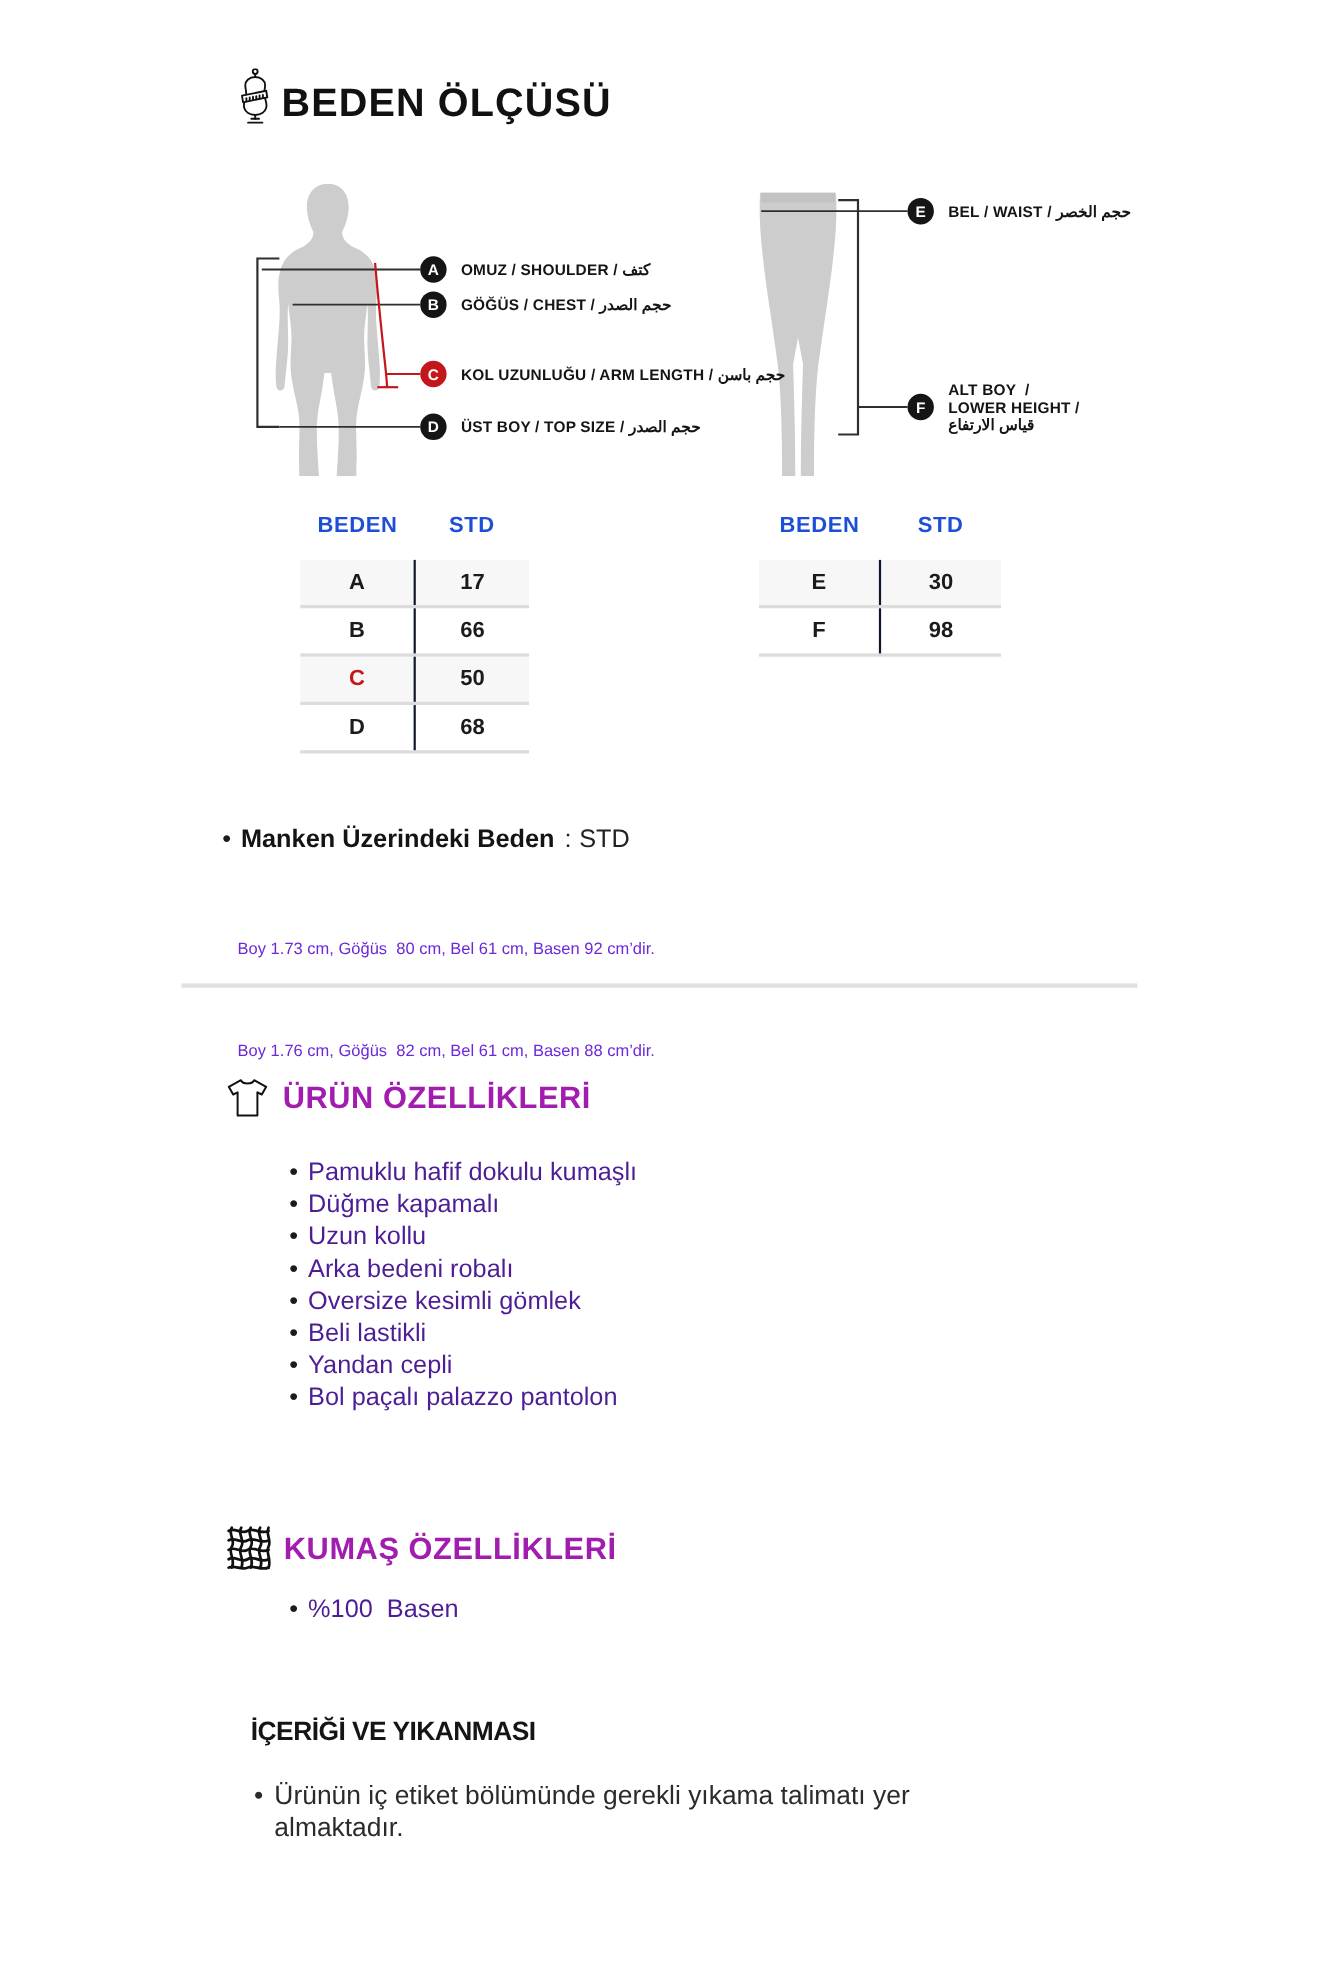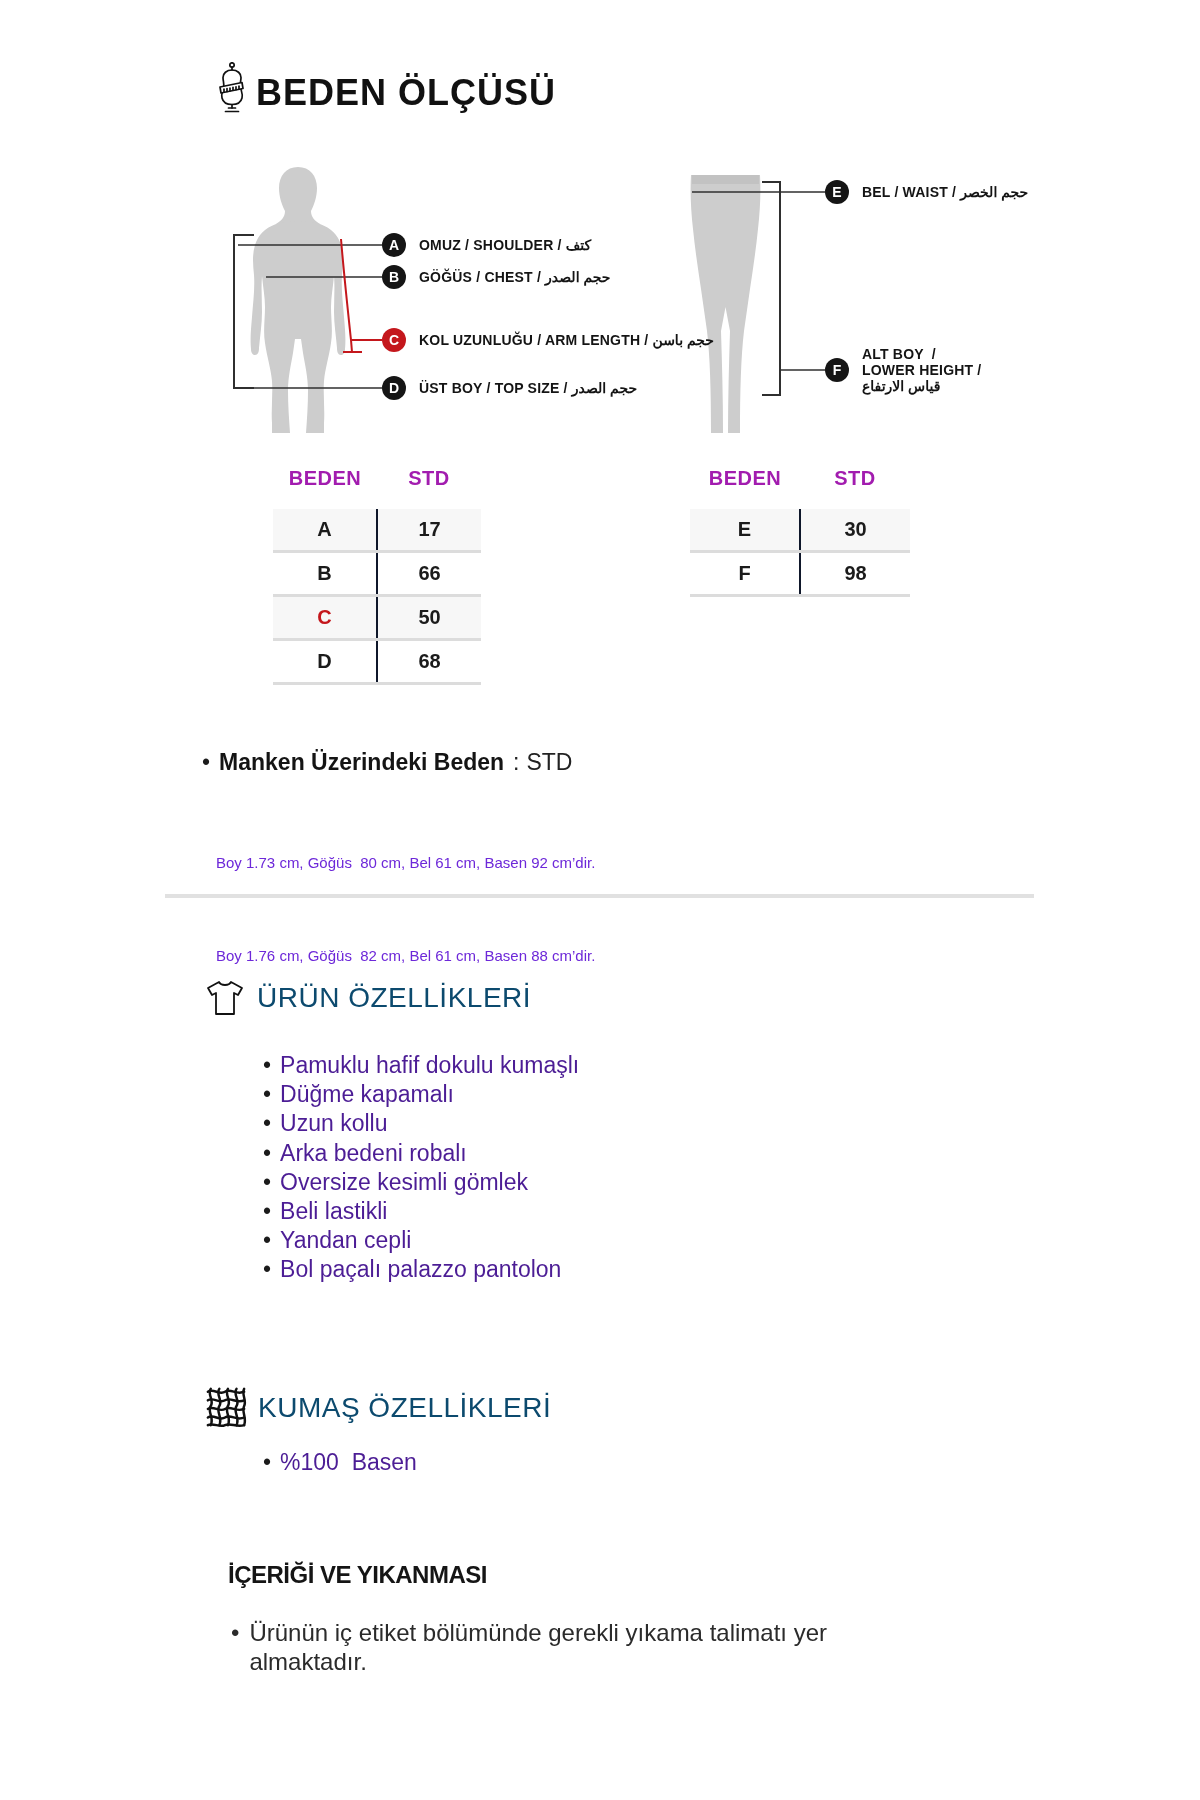--- a/index.html
+++ b/index.html
@@ -14,21 +14,21 @@
   .m-label{display:flex;align-items:center;gap:13px;transform:translateY(-50%);}
   .badge{width:24px;height:24px;border-radius:50%;background:#151515;color:#fff;
          font-weight:700;font-size:14px;display:flex;align-items:center;justify-content:center;flex:0 0 auto;}
   .badge.red{background:#c4171c;}
   .m-text{font-size:14px;font-weight:700;letter-spacing:.2px;color:#141414;white-space:pre;}
   .m-lines{display:flex;flex-direction:column;line-height:16px;}
 
   
   .size-table{position:absolute;}
   .st-head{display:flex;height:28px;align-items:center;}
-  .st-head span{flex:1;text-align:center;font-size:20px;font-weight:700;letter-spacing:.5px;color:#a21caf;}
+  .st-head span{flex:1;text-align:center;font-size:20px;font-weight:700;letter-spacing:.5px;color:#1d4ed8;}
   .st-rows{margin-top:17px;}
   .st-row{display:flex;height:41px;align-items:center;border-bottom:3px solid #dcdcdc;background-clip:padding-box;}
   .st-row.shaded{background:#f7f7f7;background-clip:padding-box;}
   .st-row span{flex:1;text-align:center;font-size:20px;font-weight:600;color:#1b1b1b;}
   .st-row span.st-val{border-left:2px solid #0f172a;align-self:stretch;display:flex;align-items:center;justify-content:center;}
   .st-row span.red-key{color:#c4171c;}
 
   
   .dot::before{content:"•";}
   .dot{flex:0 0 auto;}
@@ -36,21 +36,21 @@
   
   .mi-title-row{display:flex;align-items:baseline;font-size:23px;}
   .mi-title-row .dot{margin-right:9px;font-size:23px;}
   .mi-title{font-weight:700;color:#141414;}
   .mi-sep{margin:0 7px 0 9px;color:#222;}
   .mi-value{color:#222;}
   .mi-lines{margin:9px 0 0 14px;font-size:15px;line-height:31px;color:#6d28d9;white-space:pre-wrap;}
 
   .divider{background:#e1e1e1;}
 
-  .sec-title{font-size:28px;font-weight:400;letter-spacing:.5px;color:#0c4a6e;}
+  .sec-title{font-size:28px;font-weight:700;letter-spacing:.5px;color:#a21caf;}
   .feat-list{display:flex;flex-direction:column;}
   .feat-item{display:flex;align-items:baseline;gap:9px;font-size:23px;line-height:29.2px;color:#4c1d95;white-space:pre-wrap;}
   .feat-item .dot{color:#1b1b1b;}
 
   .care-title{font-size:24px;font-weight:700;letter-spacing:-0.5px;color:#151515;}
   .care-item{display:flex;gap:10px;font-size:24px;line-height:29px;color:#2b2b2b;}
   svg{display:block;}
 </style>
 </head>
 <body>

